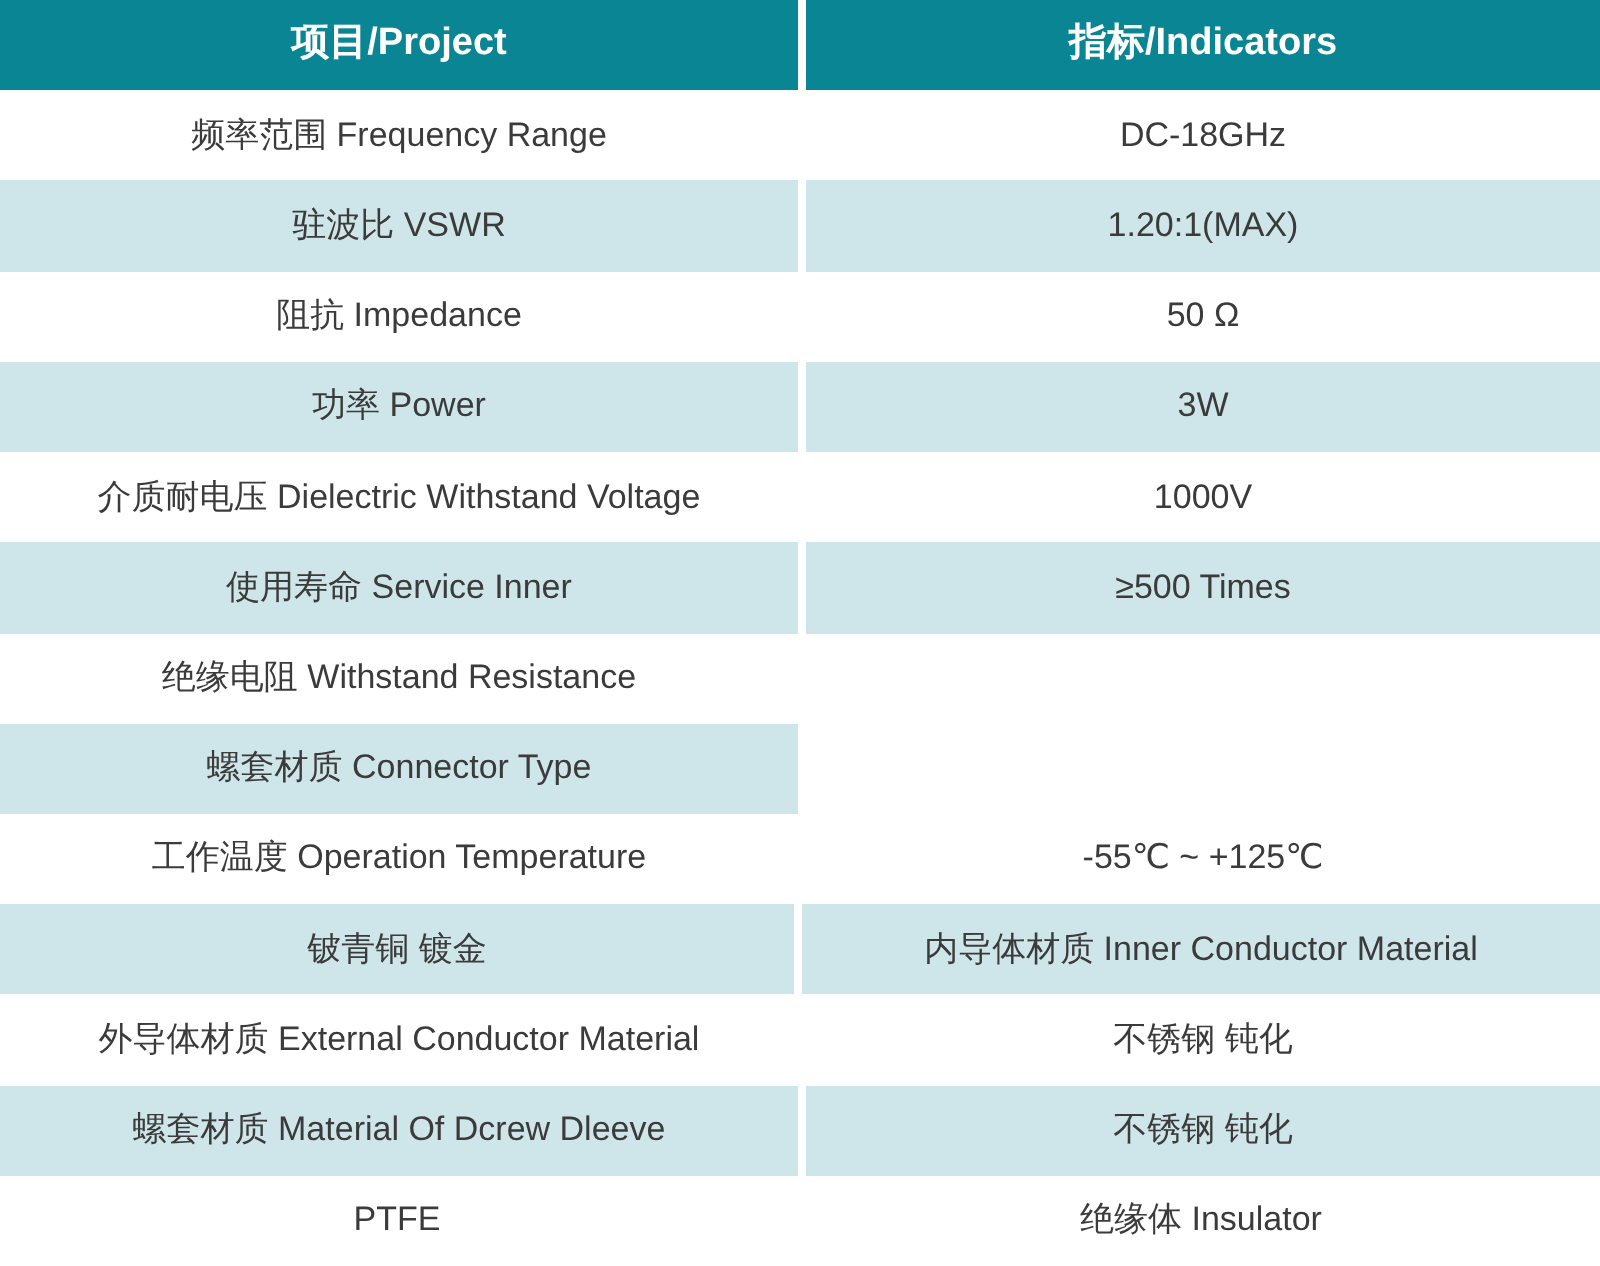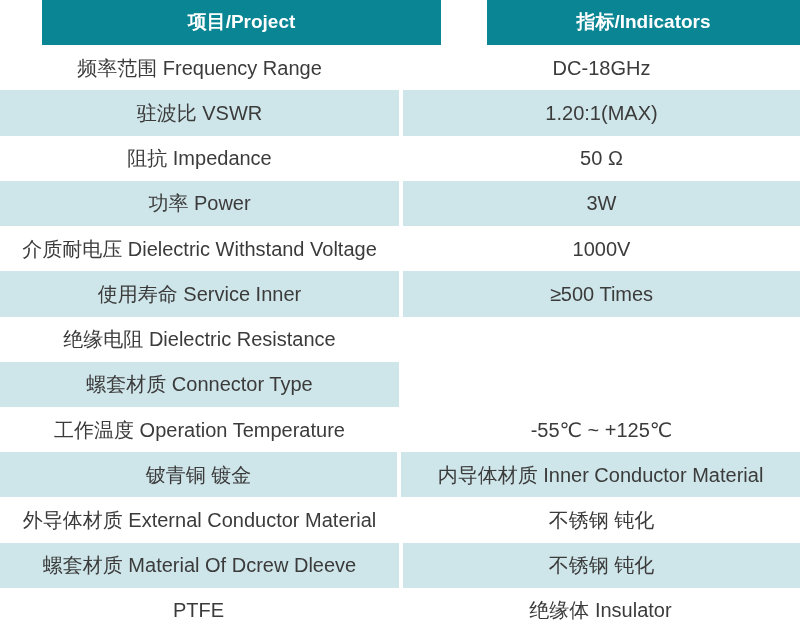--- a/index.html
+++ b/index.html
@@ -32,26 +32,25 @@
     flex: 0 0 399px;
   }
   .cell.right {
     flex: 1 1 auto;
   }
   .header-row .cell {
     background: #0A8594;
     color: #ffffff;
     font-size: 19px;
     font-weight: bold;
-    margin-left: 42px;
   }
   .body-row .cell {
     background: #ffffff;
     color: #3B3B3B;
-    font-size: 20px;
+    font-size: 17px;
     font-weight: 400;
   }
   .body-row.stripe .cell {
     background: #CEE5E9;
     text-align: center;
   }
 </style>
 </head>
 <body>
 
@@ -79,21 +78,21 @@
     </div>
     <div class="row body-row">
       <div class="cell left">介质耐电压 Dielectric Withstand Voltage</div>
       <div class="cell right">1000V</div>
     </div>
     <div class="row body-row stripe">
       <div class="cell left">使用寿命 Service Inner</div>
       <div class="cell right">≥500 Times</div>
     </div>
     <div class="row body-row">
-      <div class="cell left">绝缘电阻 Dielectric Resistance</div>
+      <div class="cell left">绝缘电阻 Withstand Resistance</div>
     </div>
     <div class="row body-row stripe">
       <div class="cell left">螺套材质 Connector Type</div>
     </div>
     <div class="row body-row">
       <div class="cell left">工作温度 Operation Temperature</div>
       <div class="cell right">-55℃ ~ +125℃</div>
     </div>
     <div class="row body-row stripe">
       <div class="cell right">铍青铜 镀金</div>

